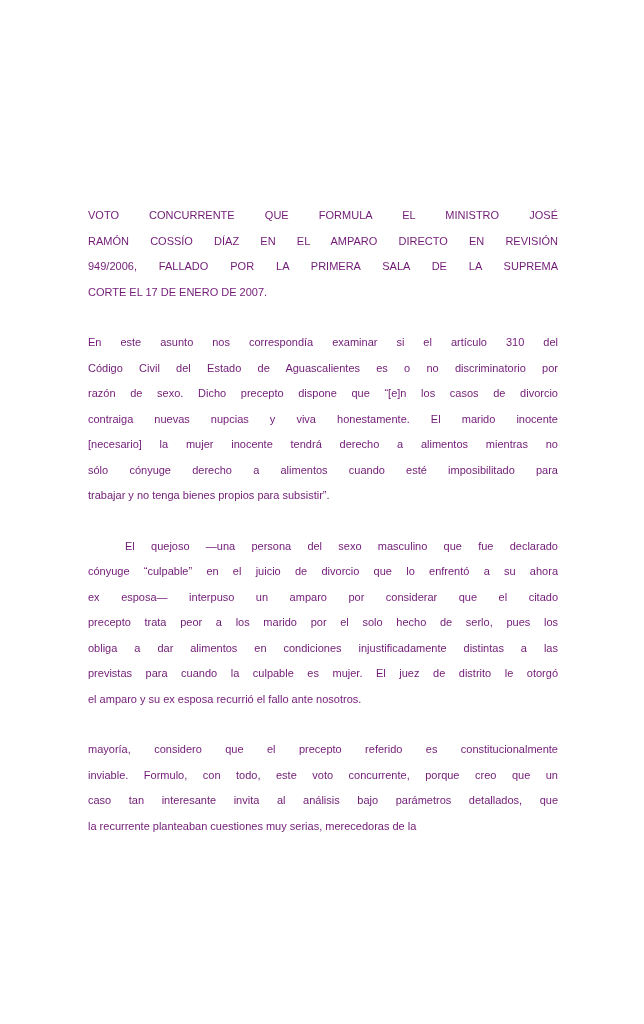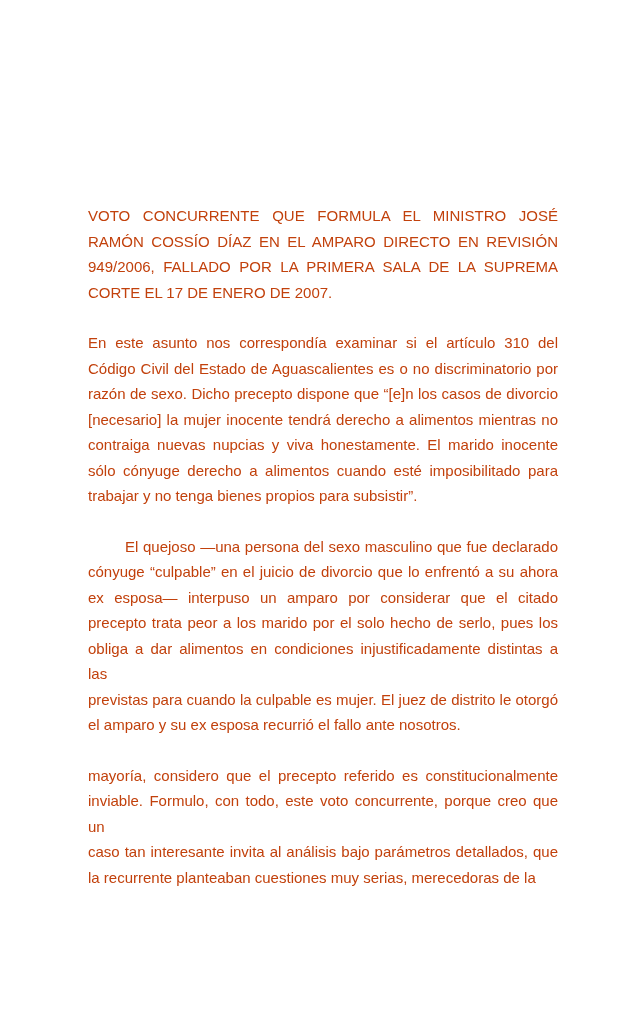--- a/index.html
+++ b/index.html
@@ -11,23 +11,23 @@
     height: 1024px;
     background: #ffffff;
     overflow: hidden;
   }
   .page {
     box-sizing: border-box;
     width: 644px;
     height: 896px;
     padding: 203px 86px 0 88px;
     background: #ffffff;
-    color: #c2410c;
+    color: #701a75;
     font-family: "Liberation Sans", sans-serif;
-    font-size: 15px;
+    font-size: 11px;
     line-height: 25.5px;
     -webkit-font-smoothing: antialiased;
   }
   .para {
     margin: 0 0 25px 0;
   }
   .line {
     text-align: justify;
     text-align-last: justify;
   }
@@ -48,22 +48,22 @@
     <div class="line">VOTO CONCURRENTE QUE FORMULA EL MINISTRO JOSÉ</div>
     <div class="line">RAMÓN COSSÍO DÍAZ EN EL AMPARO DIRECTO EN REVISIÓN</div>
     <div class="line">949/2006, FALLADO POR LA PRIMERA SALA DE LA SUPREMA</div>
     <div class="line last">CORTE EL 17 DE ENERO DE 2007.</div>
   </div>
 
   <div class="para">
     <div class="line">En este asunto nos correspondía examinar si el artículo 310 del</div>
     <div class="line">Código Civil del Estado de Aguascalientes es o no discriminatorio por</div>
     <div class="line">razón de sexo. Dicho precepto dispone que “[e]n los casos de divorcio</div>
+    <div class="line">contraiga nuevas nupcias y viva honestamente. El marido inocente</div>
     <div class="line">[necesario] la mujer inocente tendrá derecho a alimentos mientras no</div>
-    <div class="line">contraiga nuevas nupcias y viva honestamente. El marido inocente</div>
     <div class="line">sólo cónyuge derecho a alimentos cuando esté imposibilitado para</div>
     <div class="line last">trabajar y no tenga bienes propios para subsistir”.</div>
   </div>
 
   <div class="para">
     <div class="line ind">El quejoso —una persona del sexo masculino que fue declarado</div>
     <div class="line">cónyuge “culpable” en el juicio de divorcio que lo enfrentó a su ahora</div>
     <div class="line">ex esposa— interpuso un amparo por considerar que el citado</div>
     <div class="line">precepto trata peor a los marido por el solo hecho de serlo, pues los</div>
     <div class="line">obliga a dar alimentos en condiciones injustificadamente distintas a las</div>

